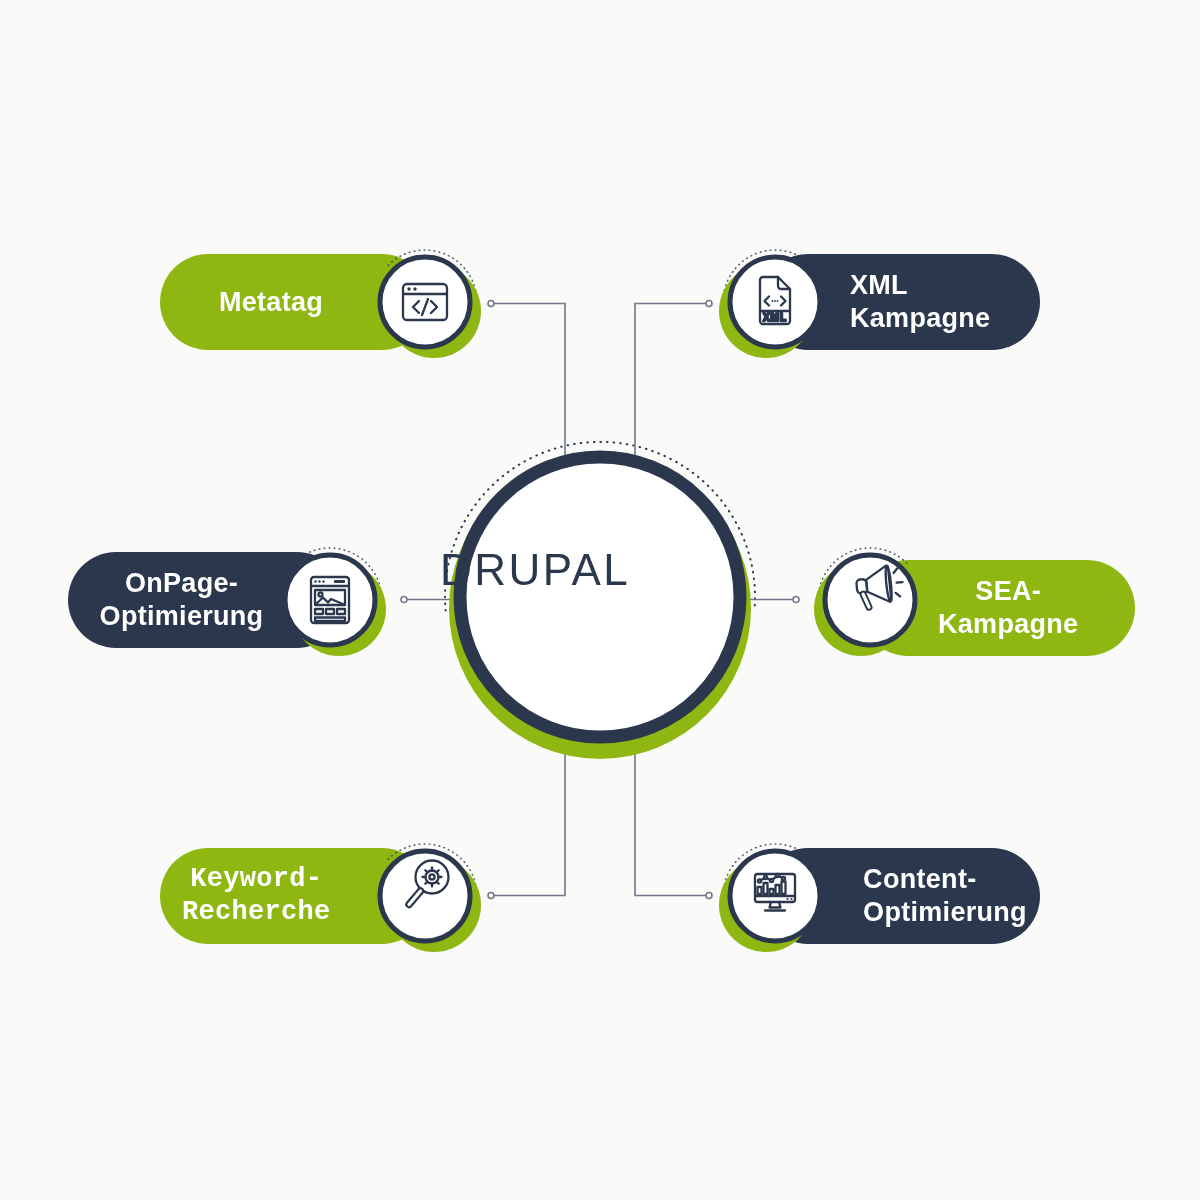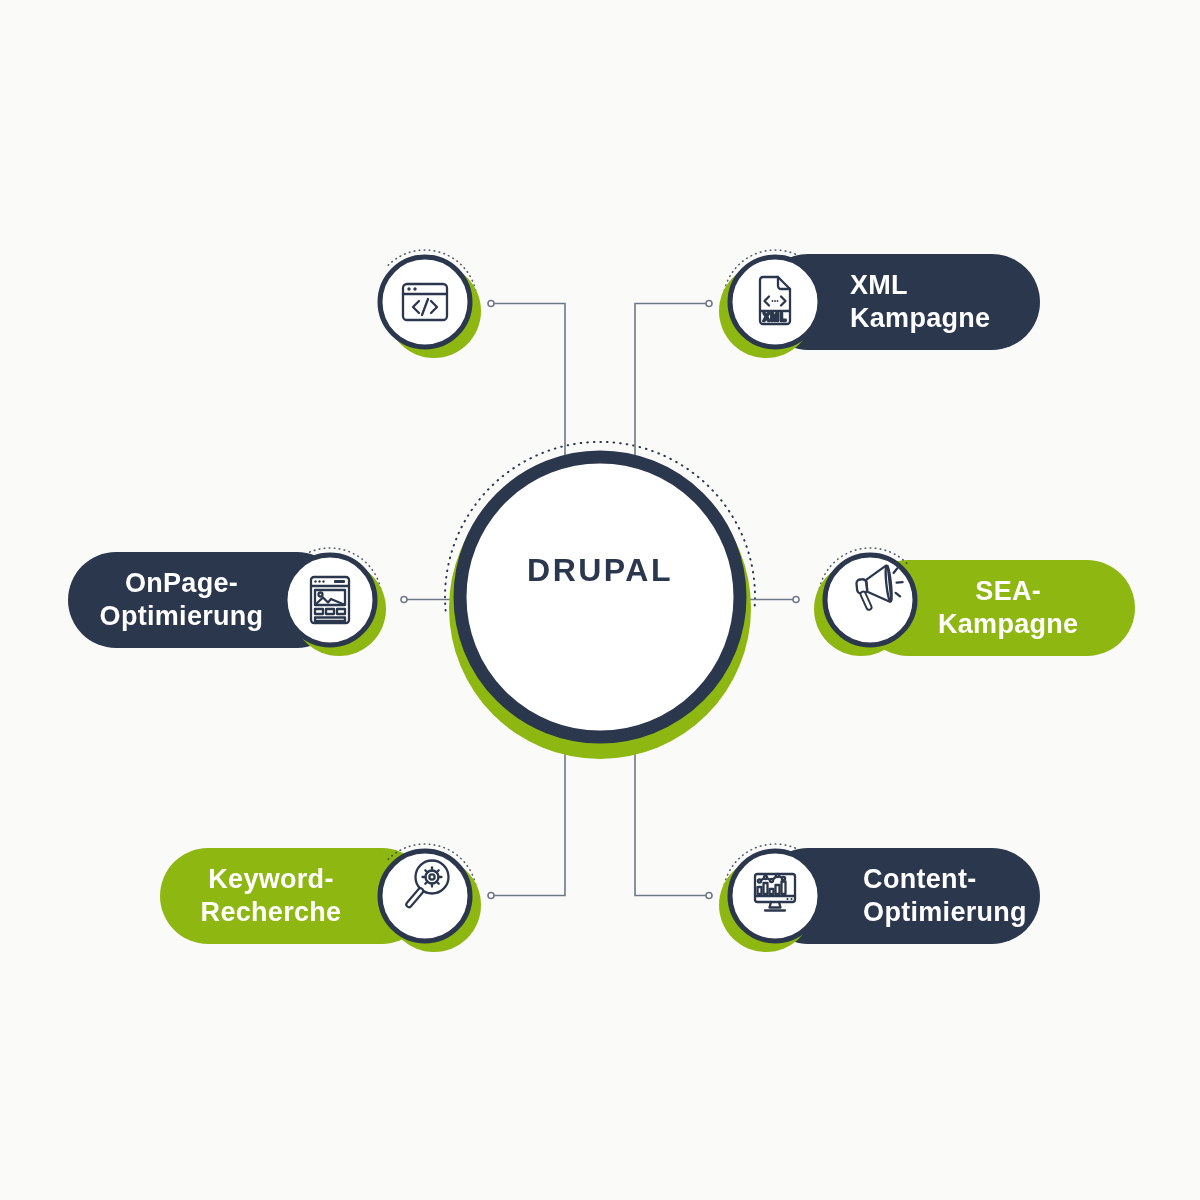--- a/index.html
+++ b/index.html
@@ -12,38 +12,38 @@
   svg{display:block;}
   
   .connector{stroke:var(--connector,#6F7888);stroke-width:1.6;fill:none;}
   .node-dot{fill:#fff;stroke:var(--connector,#6F7888);stroke-width:1.6;}
   .center-dotted{stroke:var(--navy,#2B374D);stroke-width:2;fill:none;stroke-dasharray:0.6 6;stroke-linecap:round;}
   .center-green{fill:var(--green,#8EB712);}
   .center-main{fill:#fff;stroke:var(--navy,#2B374D);stroke-width:13;}
   
   .center-title{
     position:absolute;left:440px;top:540px;width:320px;height:120px;
-    text-align:center;color:var(--navy,#2B374D);
-    font-size:32px;font-weight:bold;line-height:60px;letter-spacing:2.5px;
+    text-align:left;color:var(--navy,#2B374D);
+    font-size:44px;font-weight:normal;line-height:60px;letter-spacing:2.5px;
   }
   
   .pill{
     position:absolute;height:96px;border-radius:48px;
     display:flex;align-items:center;box-sizing:border-box;
     color:#fff;font-weight:bold;font-size:27px;line-height:33px;letter-spacing:0.3px;
   }
   .pill.green{background:var(--green,#8EB712);}
   .pill.navy{background:var(--navy,#2B374D);}
   .pill-label span{display:block;}
   .pill-label span:empty{display:none;}
   .pill-metatag{left:160px;top:254px;width:270px;justify-content:center;padding-right:70px;padding-left:22px;text-align:center;}
   .pill-xml{left:760px;top:254px;width:280px;justify-content:flex-start;padding-left:90px;text-align:left;}
   .pill-onpage{left:68px;top:552px;width:277px;justify-content:center;padding-right:80px;padding-left:30px;text-align:center;align-items:center;}
   .pill-sea{left:860px;top:560px;width:275px;justify-content:flex-start;padding-left:78px;text-align:center;}
-  .pill-keyword{left:160px;top:848px;width:270px;justify-content:center;padding-right:70px;padding-left:22px;text-align:center;}
+  .pill-keyword{left:160px;top:848px;width:270px;padding-right:70px;padding-left:22px;text-align:center;font-family:Liberation Mono, monospace;}
   .pill-content{left:760px;top:848px;width:280px;justify-content:center;padding-left:90px;text-align:left;}
   
   .badge{position:absolute;width:170px;height:170px;}
   .badge-metatag{left:340px;top:217px;}
   .badge-xml{left:690px;top:217px;}
   .badge-onpage{left:245px;top:515px;}
   .badge-sea{left:785px;top:515px;}
   .badge-keyword{left:340px;top:811px;}
   .badge-content{left:690px;top:811px;}
   .dotring{fill:none;stroke:var(--navy,#2B374D);stroke-width:1.6;stroke-dasharray:0.6 4.4;stroke-linecap:round;opacity:.8;}
@@ -79,20 +79,26 @@
     </g>
 
     <circle class="center-green" cx="600" cy="608" r="151"></circle>
     <circle class="center-main" cx="600" cy="597" r="140"></circle>
   </svg>
 
   <div class="center-title">
     <span>DRUPAL</span><br>
   </div>
 
+  <div class="pill green pill-metatag">
+    <div class="pill-label">
+      <span>Metatag</span>
+
+    </div>
+  </div>
   <svg class="badge badge-metatag" viewBox="0 0 170 170">
     <path class="dotring" d="M48.2 48.2 A52 52 0 1 1 111 130"></path>
     <circle class="badge-green" cx="94" cy="94" r="47"></circle>
     <circle class="badge-white" cx="85" cy="85" r="45"></circle>
     <g class="icon-stroke">
       <rect x="63" y="67" width="44" height="36" rx="4"></rect>
       <line x1="63" y1="77" x2="107" y2="77"></line>
       <circle class="icon-fill" cx="69" cy="72" r="1.7"></circle>
       <circle class="icon-fill" cx="75" cy="72" r="1.7"></circle>
       <path d="M79 84 L73 90 L79 96"></path>

